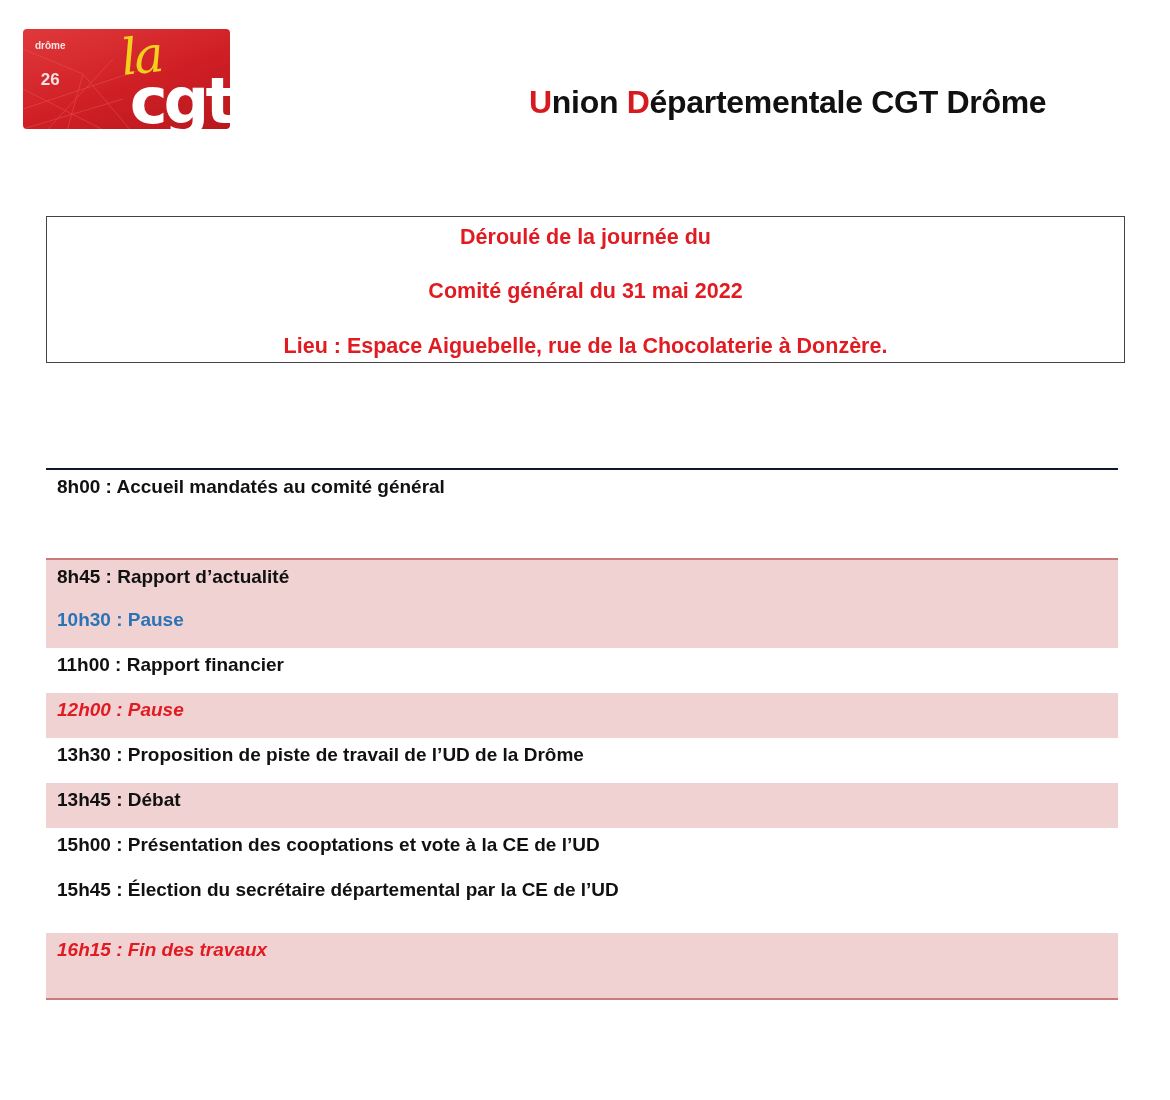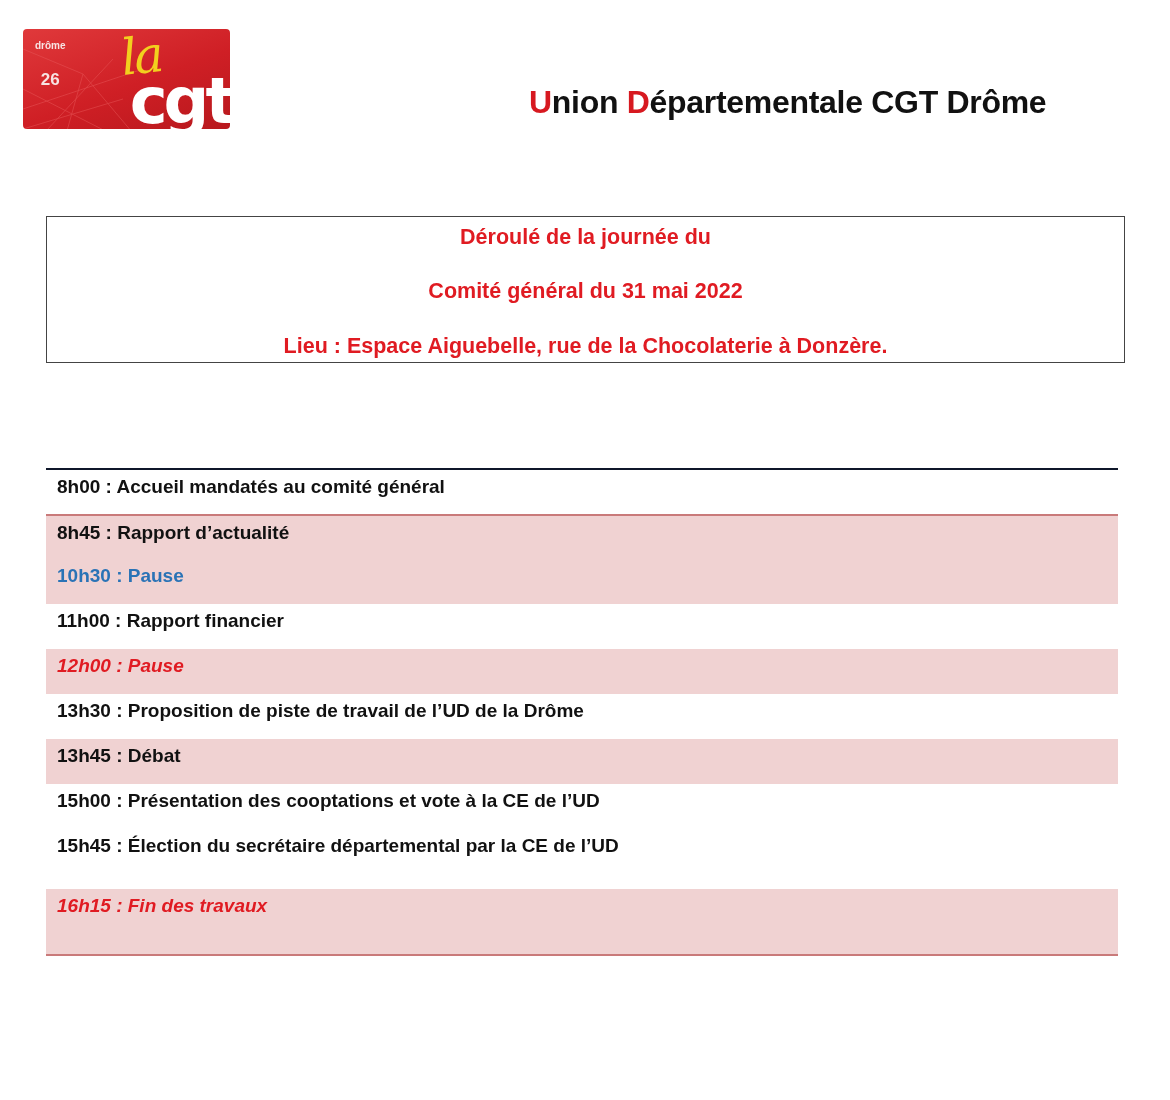--- a/index.html
+++ b/index.html
@@ -24,21 +24,21 @@
   .org-title .red { color: #d71920; }
   .header-box { position: absolute; left: 46px; top: 208px; width: 1079px; height: 147px;
                 border: 1px solid #444; box-sizing: border-box; text-align: center;
                 color: #e01b22; font-weight: bold; font-size: 21.5px; margin-top: 8px; }
   .header-box div { position: absolute; left: 0; right: 0; }
   .schedule { position: absolute; left: 46px; top: 468px; width: 1072px; }
   .row { position: relative; box-sizing: border-box; height: 45px; padding-left: 11px;
          font-weight: bold; font-size: 19px; color: #111; line-height: 34px; }
   .row.shaded { background: #f0d2d2; }
   .row.first { border-top: 2px solid #0f172a; height: 46px; }
-  .row.rule-top { border-top: 2px solid #c97a7a; }
+  .row.rule-top { border-top: 2px solid #c97a7a; margin-top: 44px; }
   .row.blue { color: #2a73b6; }
   .row.red-italic { color: #e01b22; font-style: italic; }
   .row.tall { height: 60px; }
   .row.last { height: 67px; border-bottom: 2px solid #c97a7a; }
 </style>
 </head>
 <body>
 
 <div class="logo">
   <svg class="lines" width="207" height="116">

